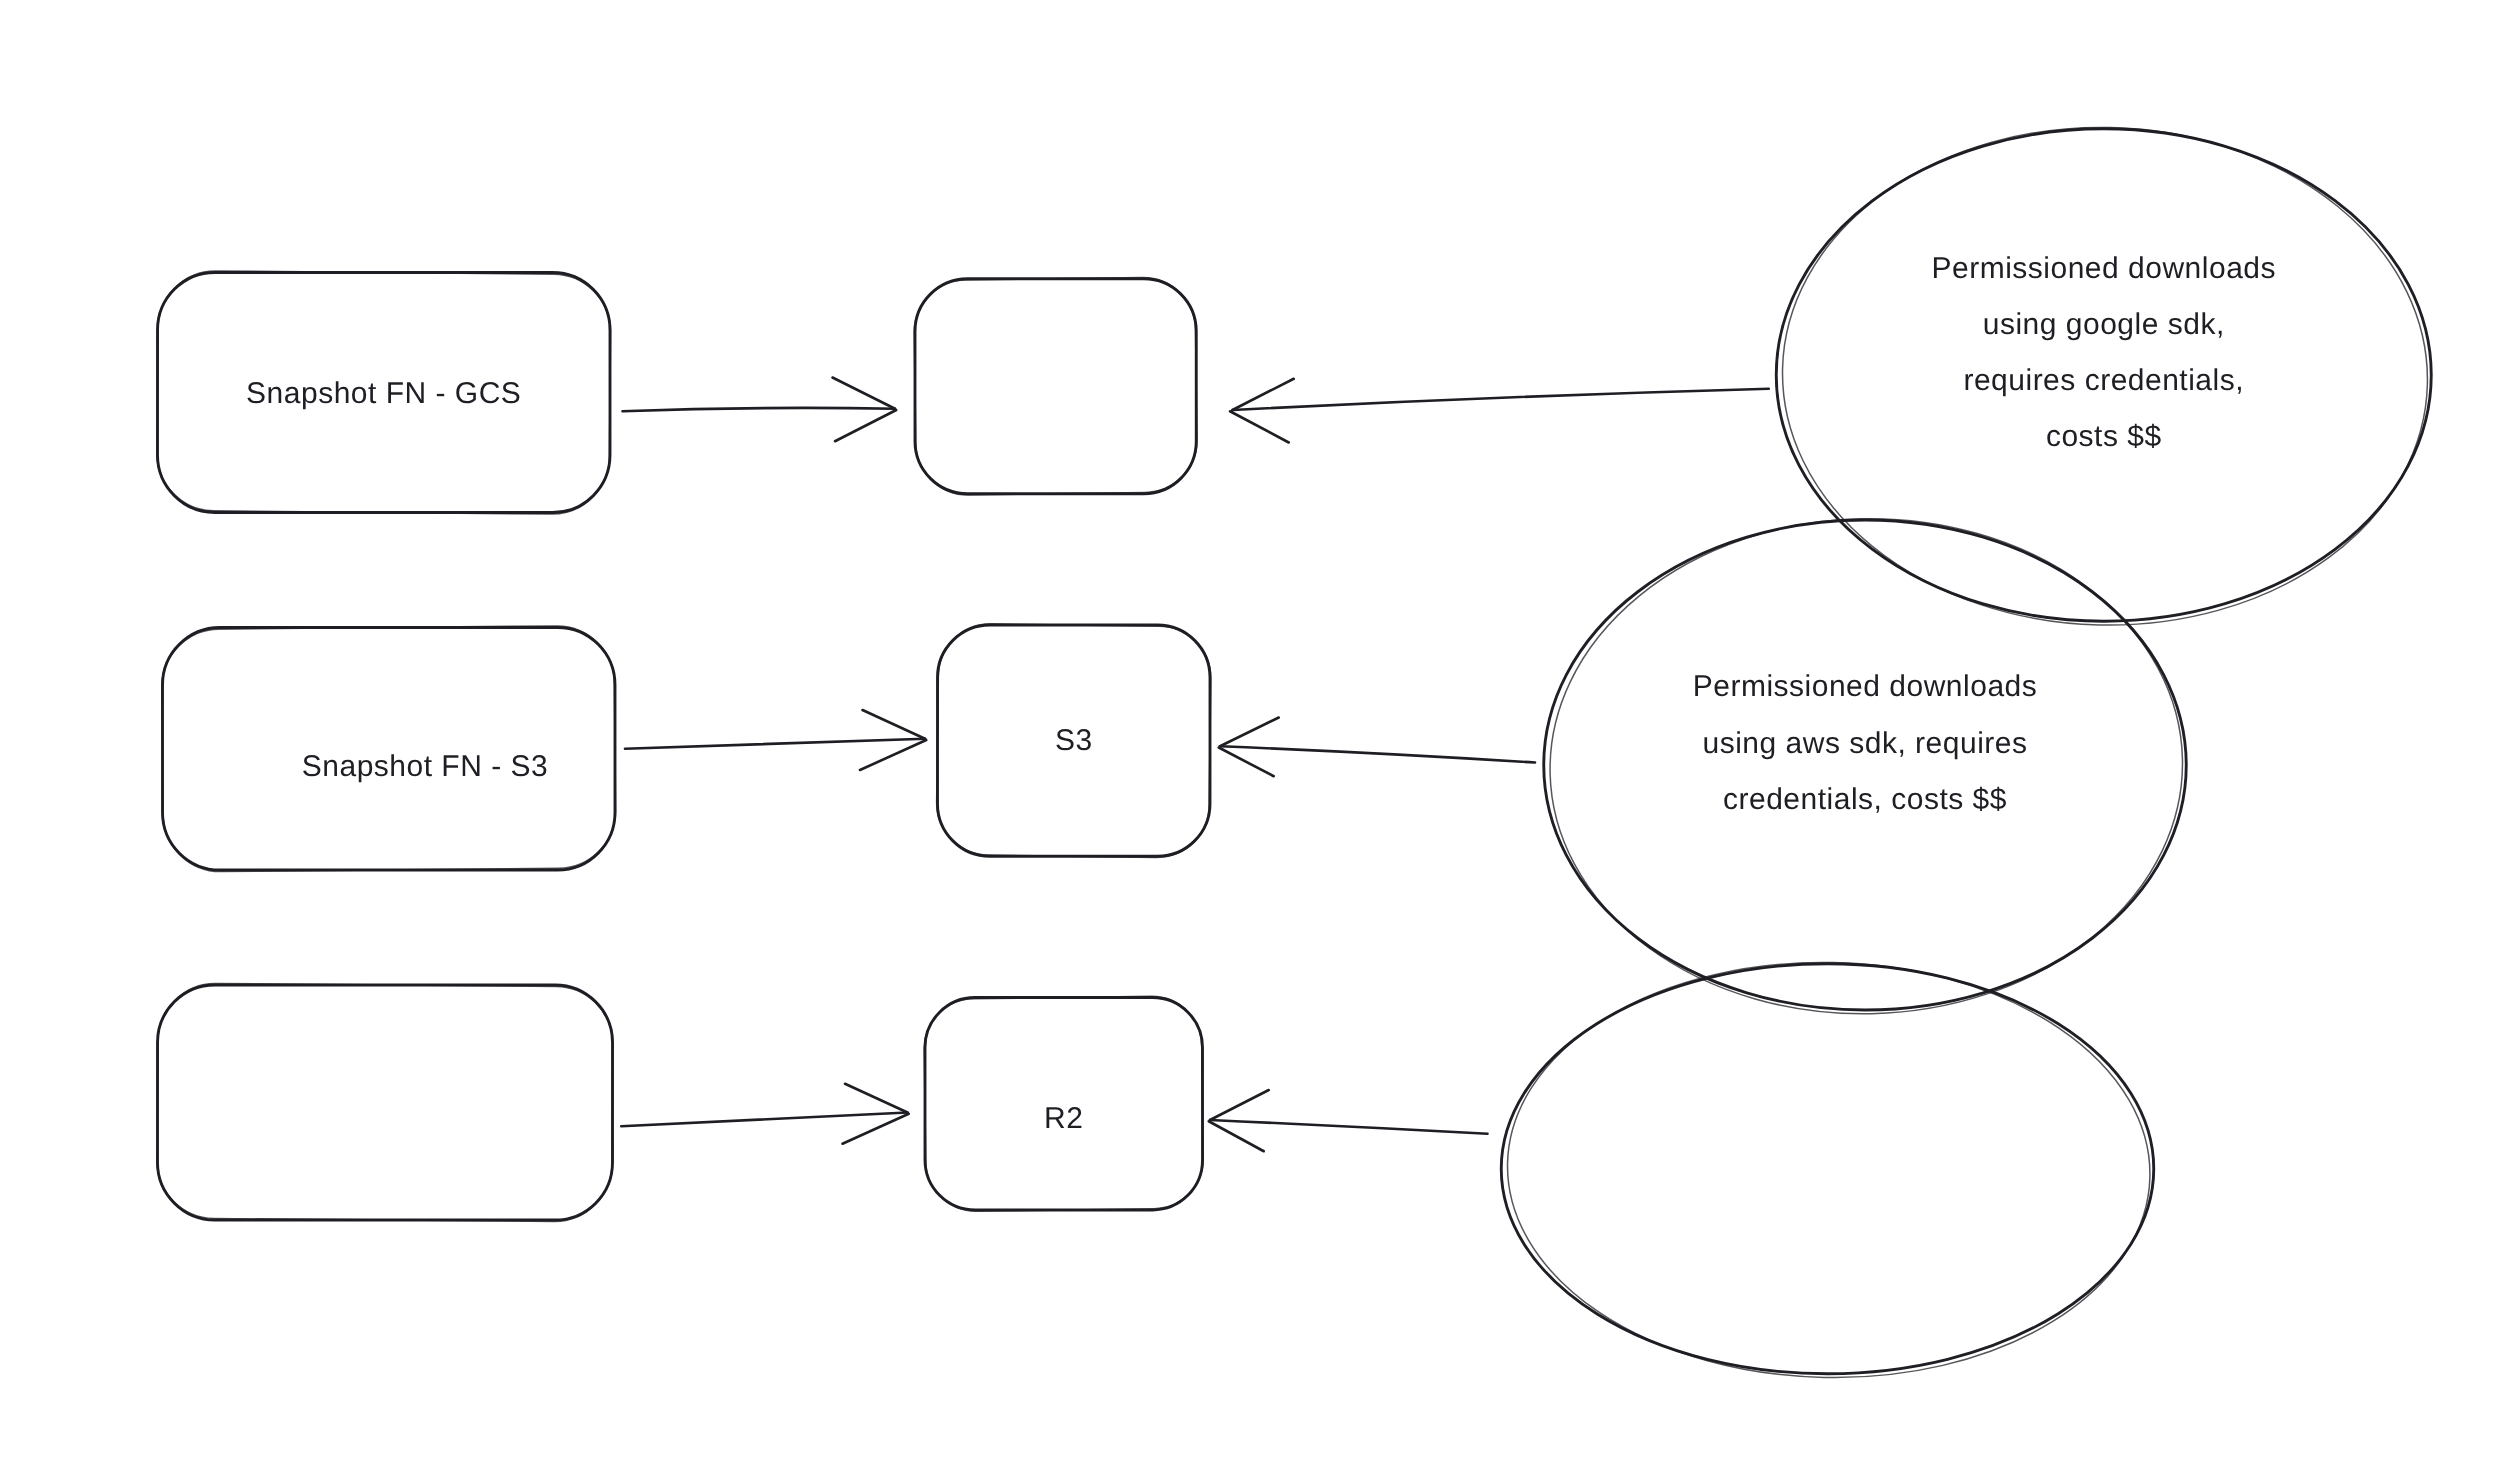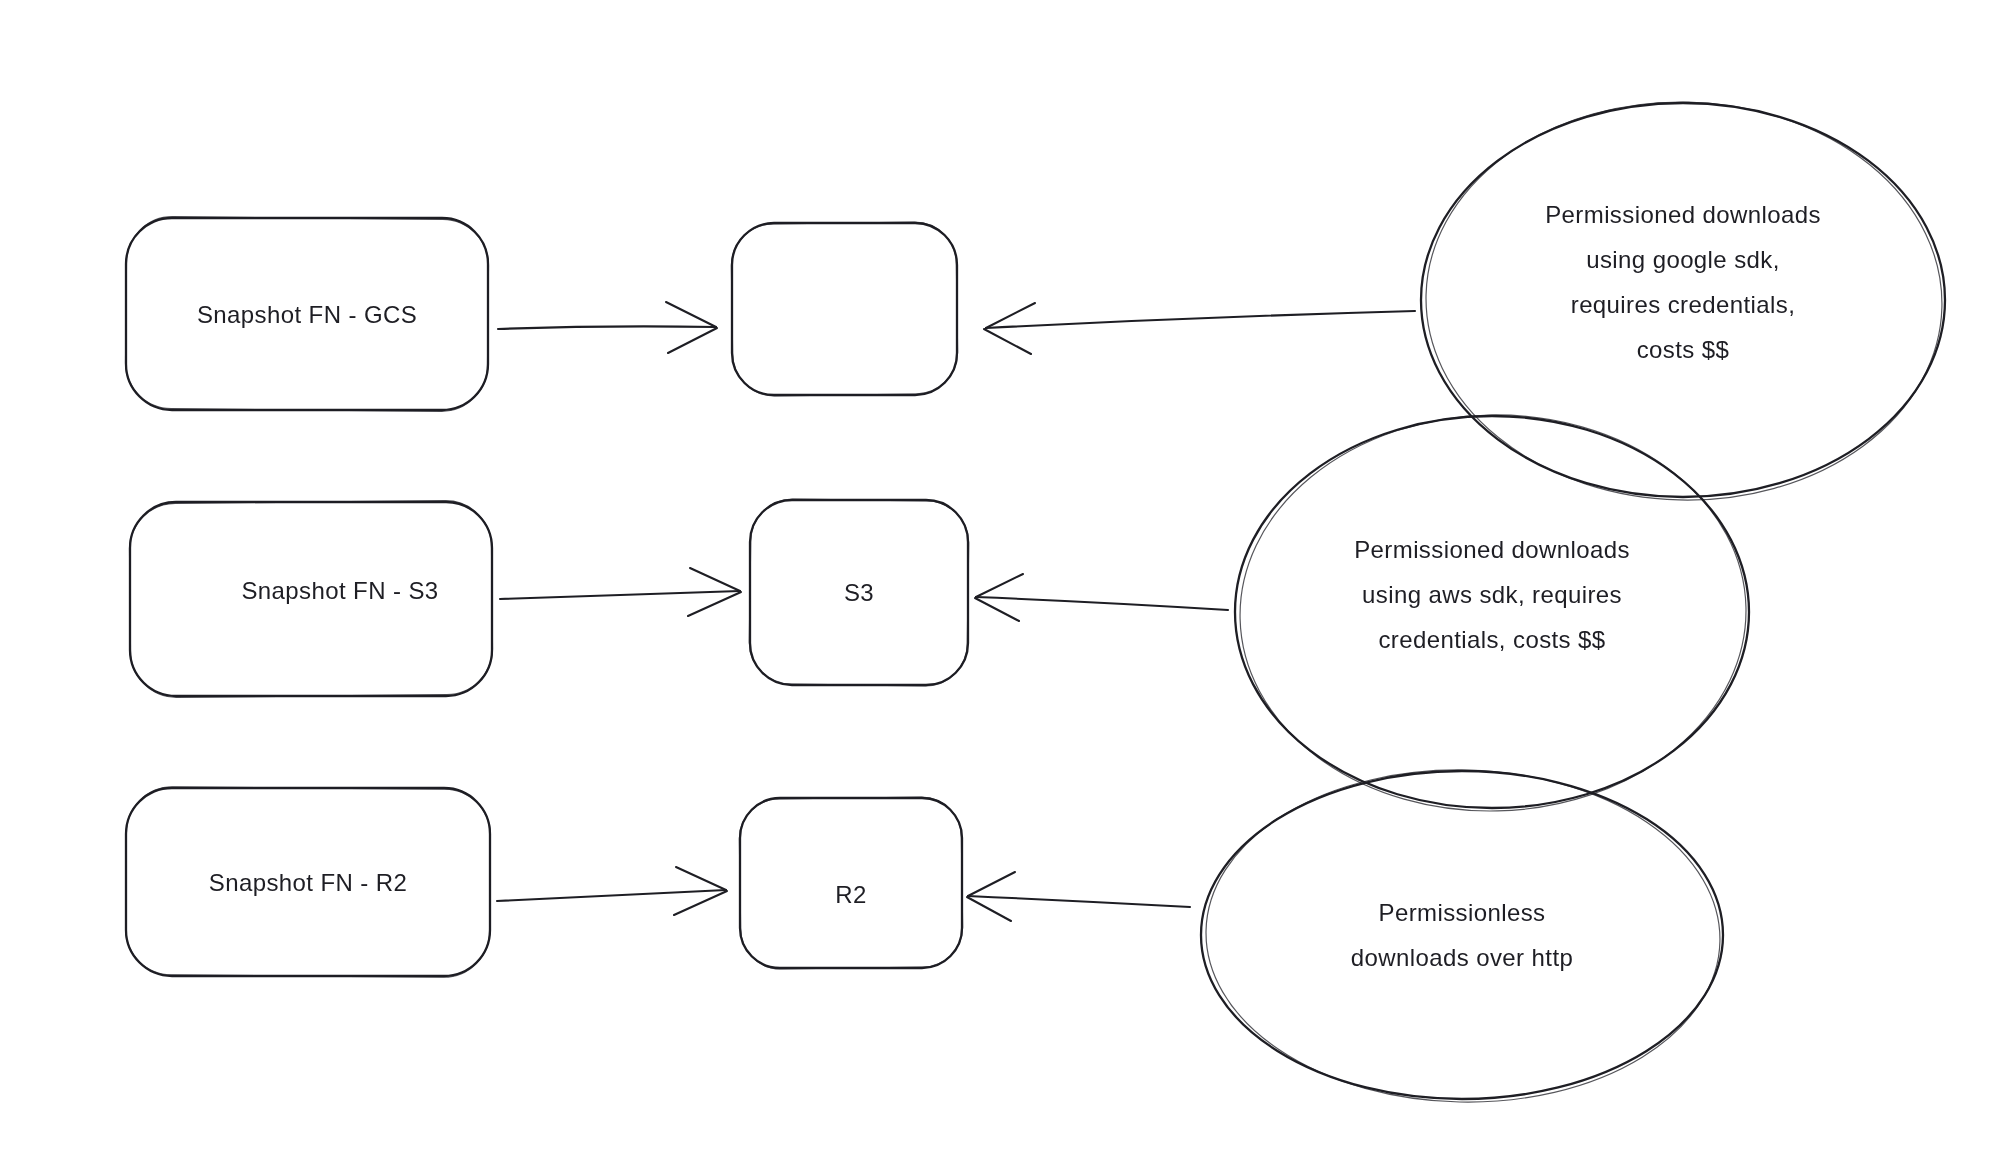--- a/index.html
+++ b/index.html
@@ -127,24 +127,21 @@
       <path class="arrow" d="M 968 896 L 1015 872 M 967 897 L 1011 921"></path>
     </g>
   </svg>
 
   <div class="label" style="left:126px; top:218px; width:362px; height:192px;">Snapshot FN - GCS</div>
   <div class="label note" style="left:1448px; top:152px; width:470px; height:260px;">Permissioned downloads
 using google sdk,
 requires credentials,
 costs $$</div>
 
-  <div class="label" style="left:130px; top:493px; width:420px; height:194px;">Snapshot FN - S3</div>
+  <div class="label" style="left:130px; top:516px; width:420px; height:194px;">Snapshot FN - S3</div>
   <div class="label" style="left:750px; top:500px; width:218px; height:185px;">S3</div>
   <div class="label note" style="left:1257px; top:464px; width:470px; height:260px;">Permissioned downloads
 using aws sdk, requires
 credentials, costs $$</div>
 
-  <div class="label" style="left:126px; top:788px; width:364px; height:188px;">Snapshot FN - R2</div>
   <div class="label" style="left:740px; top:798px; width:222px; height:170px;margin-top:11px;">R2</div>
-  <div class="label note" style="left:1227px; top:805px; width:470px; height:260px;">Permissionless
-downloads over http</div>
 
 </div>
 
 </body></html>

